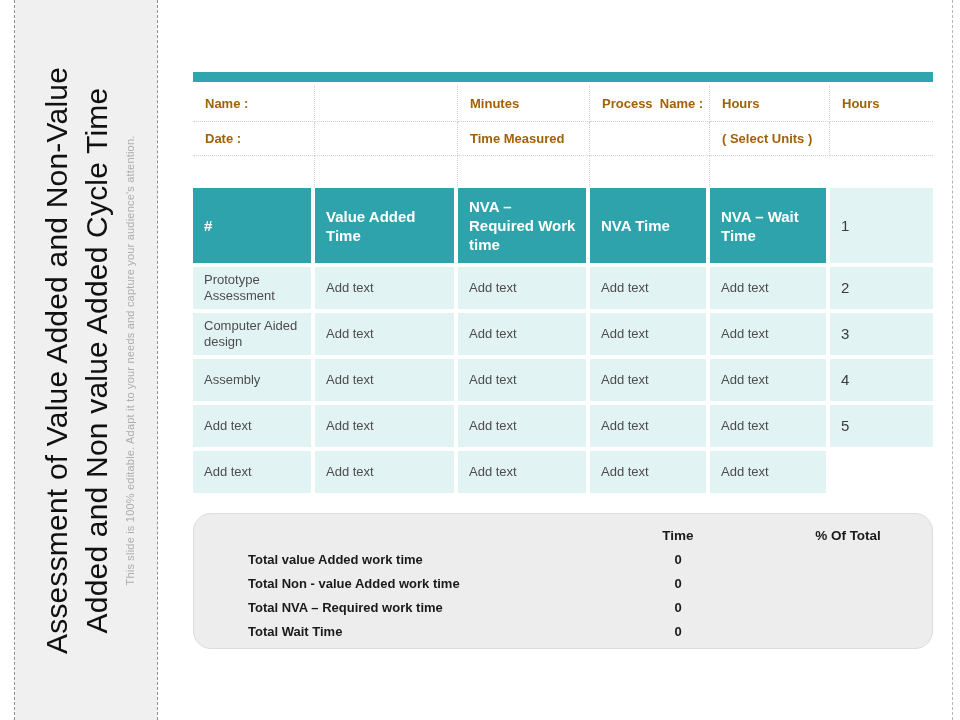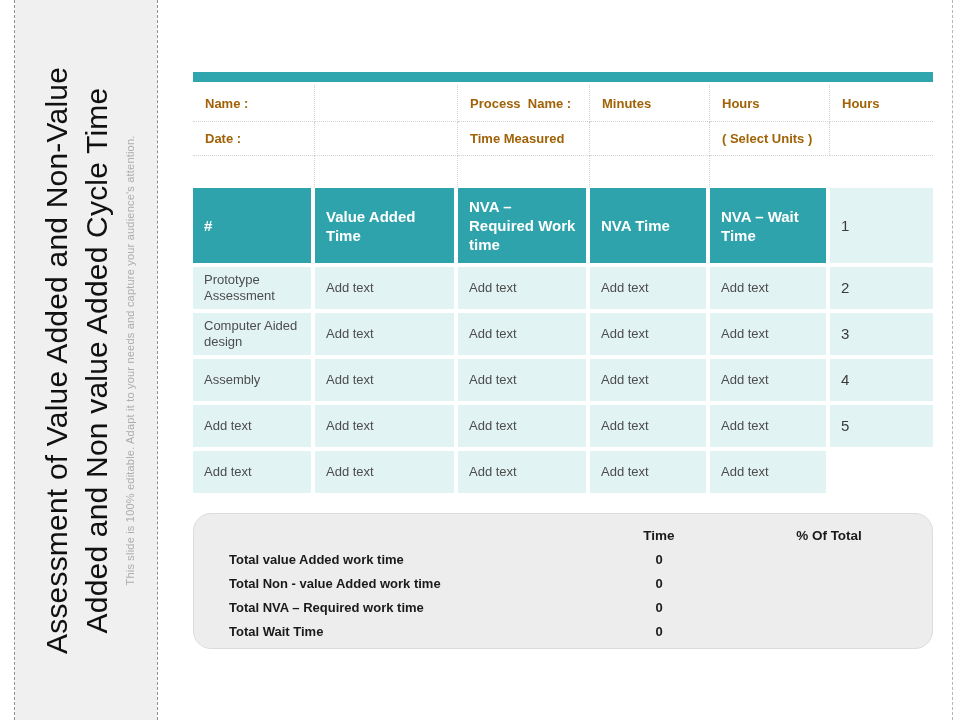--- a/index.html
+++ b/index.html
@@ -83,20 +83,21 @@
     position:absolute; left:193px; top:513px; width:740px; height:136px;
     background:#ededed; border:1px solid #dcdcdc; border-radius:18px;
     box-sizing:border-box;
     padding-top:9px;
   }
   .summary-grid {
     display:grid;
     grid-template-columns:380px 170px 170px 1fr;
     grid-auto-rows:24px;
     align-items:center;
+    padding-left:19px;
   }
   .sum-cell { font-size:13px; font-weight:700; color:#1a1a1a; }
   .sum-cell.label { padding-left:35px; }
   .sum-cell.time, .sum-cell.pct { text-align:center; }
   .sum-cell.head { font-size:13.5px; }
 </style>
 </head>
 <body>
 
 <div class="dash-line dash-left-outer"></div>
@@ -109,22 +110,22 @@
     <h1 class="slide-title">Added and Non value Added Cycle Time</h1>
     <p class="slide-subtitle">This slide is 100% editable. Adapt it to your needs and capture your audience's attention.</p>
   </div>
 </div>
 
 <div class="accent-bar"></div>
 
 <div class="info-table">
     <div class="info-cell vline hline">Name :</div>
     <div class="info-cell vline hline"></div>
+    <div class="info-cell vline hline">Minutes</div>
     <div class="info-cell vline hline">Process  Name :</div>
-    <div class="info-cell vline hline">Minutes</div>
     <div class="info-cell vline hline">Hours</div>
     <div class="info-cell hline">Hours</div>
     <div class="info-cell vline hline">Date :</div>
     <div class="info-cell vline hline"></div>
     <div class="info-cell vline hline">Time Measured</div>
     <div class="info-cell vline hline"></div>
     <div class="info-cell vline hline">( Select Units )</div>
     <div class="info-cell hline"></div>
     <div class="info-cell vline"></div>
     <div class="info-cell vline"></div>

